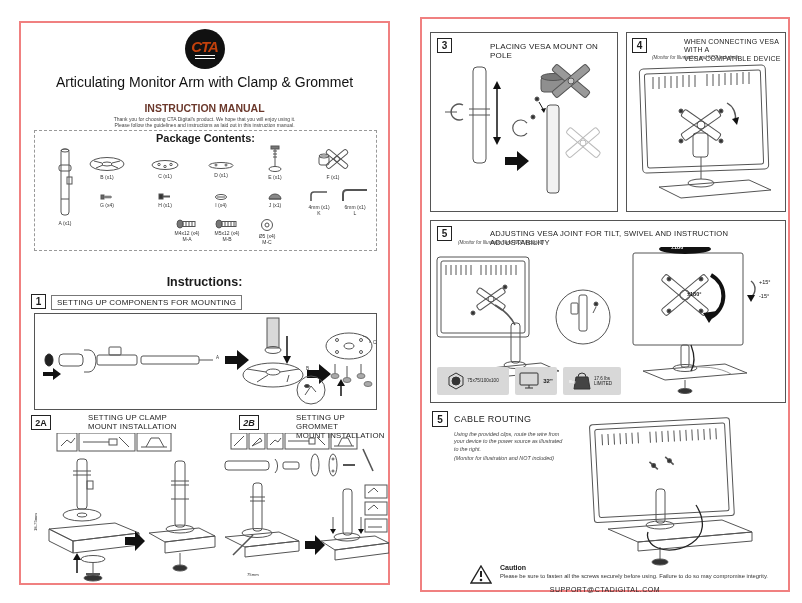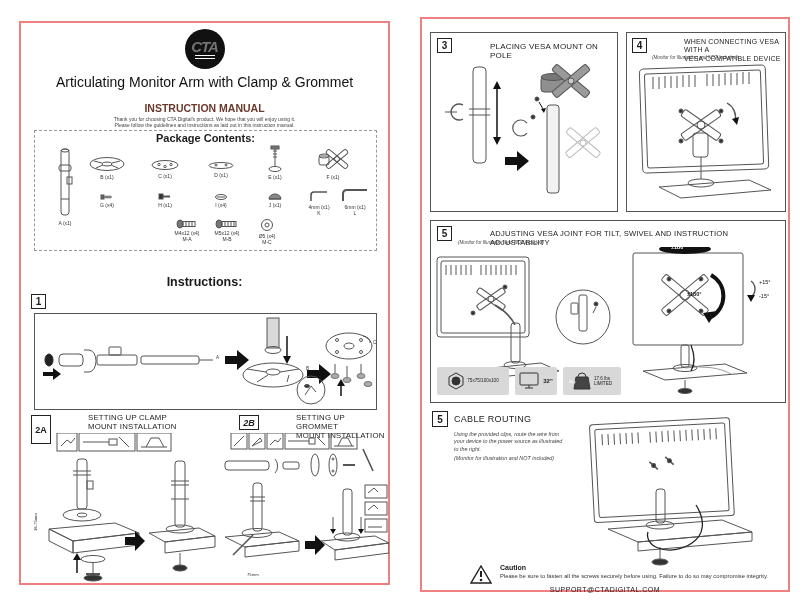--- a/index.html
+++ b/index.html
@@ -7,21 +7,21 @@
   .abs{position:absolute;}
   .page{position:absolute;border:2px solid #f08080;background:#fff;box-sizing:border-box;}
   .ctr{text-align:center;}
   .pre{white-space:pre-line;}
   .numbox{position:absolute;border:1.6px solid #222;background:#fff;font-weight:bold;display:flex;align-items:center;justify-content:center;box-sizing:border-box;}
   .steptitle{font-size:8px;letter-spacing:.2px;color:#222;padding-left:32px;}
   .lbl{font-size:5px;color:#333;line-height:1.2;}
   .note{font-style:italic;color:#444;}
   svg{display:block;}
   .logo{width:40px;height:40px;border-radius:50%;background:#111;display:flex;flex-direction:column;align-items:center;justify-content:center;}
-  .logo .word{color:#737373;font-weight:bold;font-style:italic;font-size:15px;letter-spacing:-1px;line-height:1;}
+  .logo .word{color:#c2410c;font-weight:bold;font-style:italic;font-size:15px;letter-spacing:-1px;line-height:1;}
   .logo .stripes{width:20px;height:5px;margin-top:1px;background:repeating-linear-gradient(#fff 0 1px,transparent 1px 3px);}
   .part{position:absolute;width:48px;text-align:center;}
   .part svg{margin:0 auto 1px auto;}
   .badge{position:absolute;background:#d8d8d8;border-radius:2px;display:flex;align-items:center;justify-content:center;gap:2px;}
   .badge .btxt{font-size:4.6px;color:#222;line-height:1.1;}
 </style>
 </head>
 <body>
 
 <div class="page" style="left:19px;top:21px;width:371px;height:564px;">
@@ -205,20 +205,21 @@
           </g>
         </svg>
       <div class="lbl pre">Ø5 (x4)
 M-C</div>
     </div>
   </div>
 
   <div class="abs ctr" style="left:0;top:252px;width:100%;font-size:12.5px;font-weight:bold;">Instructions:</div>
 
   <div class="numbox" style="left:10px;top:271px;width:15px;height:15px;font-size:10px;">1</div>
+  <div class="abs steptitle" style="left:30px;top:272px;border:1px solid #777;padding:2px 5px;">SETTING UP COMPONENTS FOR MOUNTING</div>
 
   <div class="abs" style="left:13px;top:290px;width:341px;height:95px;border:1px solid #555;">
     <svg width="341" height="95" viewBox="0 0 341 95">
       <g stroke="#555" fill="none" stroke-width="1">
         <ellipse cx="14" cy="46" rx="4" ry="6" fill="#222" stroke="#222"></ellipse>
         <polygon points="8,58 18,58 18,54 26,60 18,66 18,62 8,62" fill="#111" stroke="none"></polygon>
         <rect x="24" y="40" width="24" height="12" rx="4"></rect>
         <path d="M54 36 a7 11 0 0 1 0 22 m0 -22 h-5 m5 22 h-5"></path>
         <rect x="62" y="41" width="40" height="10" rx="2"></rect>
         <rect x="74" y="33" width="12" height="8" rx="1"></rect>
@@ -257,21 +258,21 @@
         <circle cx="276" cy="76" r="14"></circle>
         <path d="M270 81 l6 -9 l5 6"></path>
         <ellipse cx="272" cy="72" rx="2.5" ry="1.5" fill="#333"></ellipse>
       </g>
     </svg>
     <span class="abs lbl" style="left:181px;top:41px;font-size:4.5px;">A</span>
     <span class="abs lbl" style="left:271px;top:52px;font-size:4.5px;">B</span>
     <span class="abs lbl" style="left:338px;top:26px;font-size:4.5px;">C</span>
   </div>
 
-  <div class="numbox" style="left:10px;top:392px;width:20px;height:29px;font-size:9px;">2A</div>
+  <div class="numbox" style="left:10px;top:392px;width:20px;height:15px;font-size:9px;">2A</div>
   <div class="abs steptitle pre" style="left:35px;top:391px;font-size:7.8px;line-height:1.15;">SETTING UP CLAMP
 MOUNT INSTALLATION</div>
   <svg class="abs" style="left:6px;top:410px;" width="190" height="150" viewBox="0 0 190 150">
     <g stroke="#555" fill="none" stroke-width="1">
       <rect x="30" y="0" width="20" height="18"></rect>
         <path d="M34 13 l6 -6 l4 3 l4 -5"></path>
       <rect x="52" y="0" width="56" height="18"></rect>
         <line x1="56" y1="9" x2="82" y2="9"></line>
         <rect x="82" y="6" width="8" height="6"></rect>
         <path d="M92 4 l10 10"></path>

